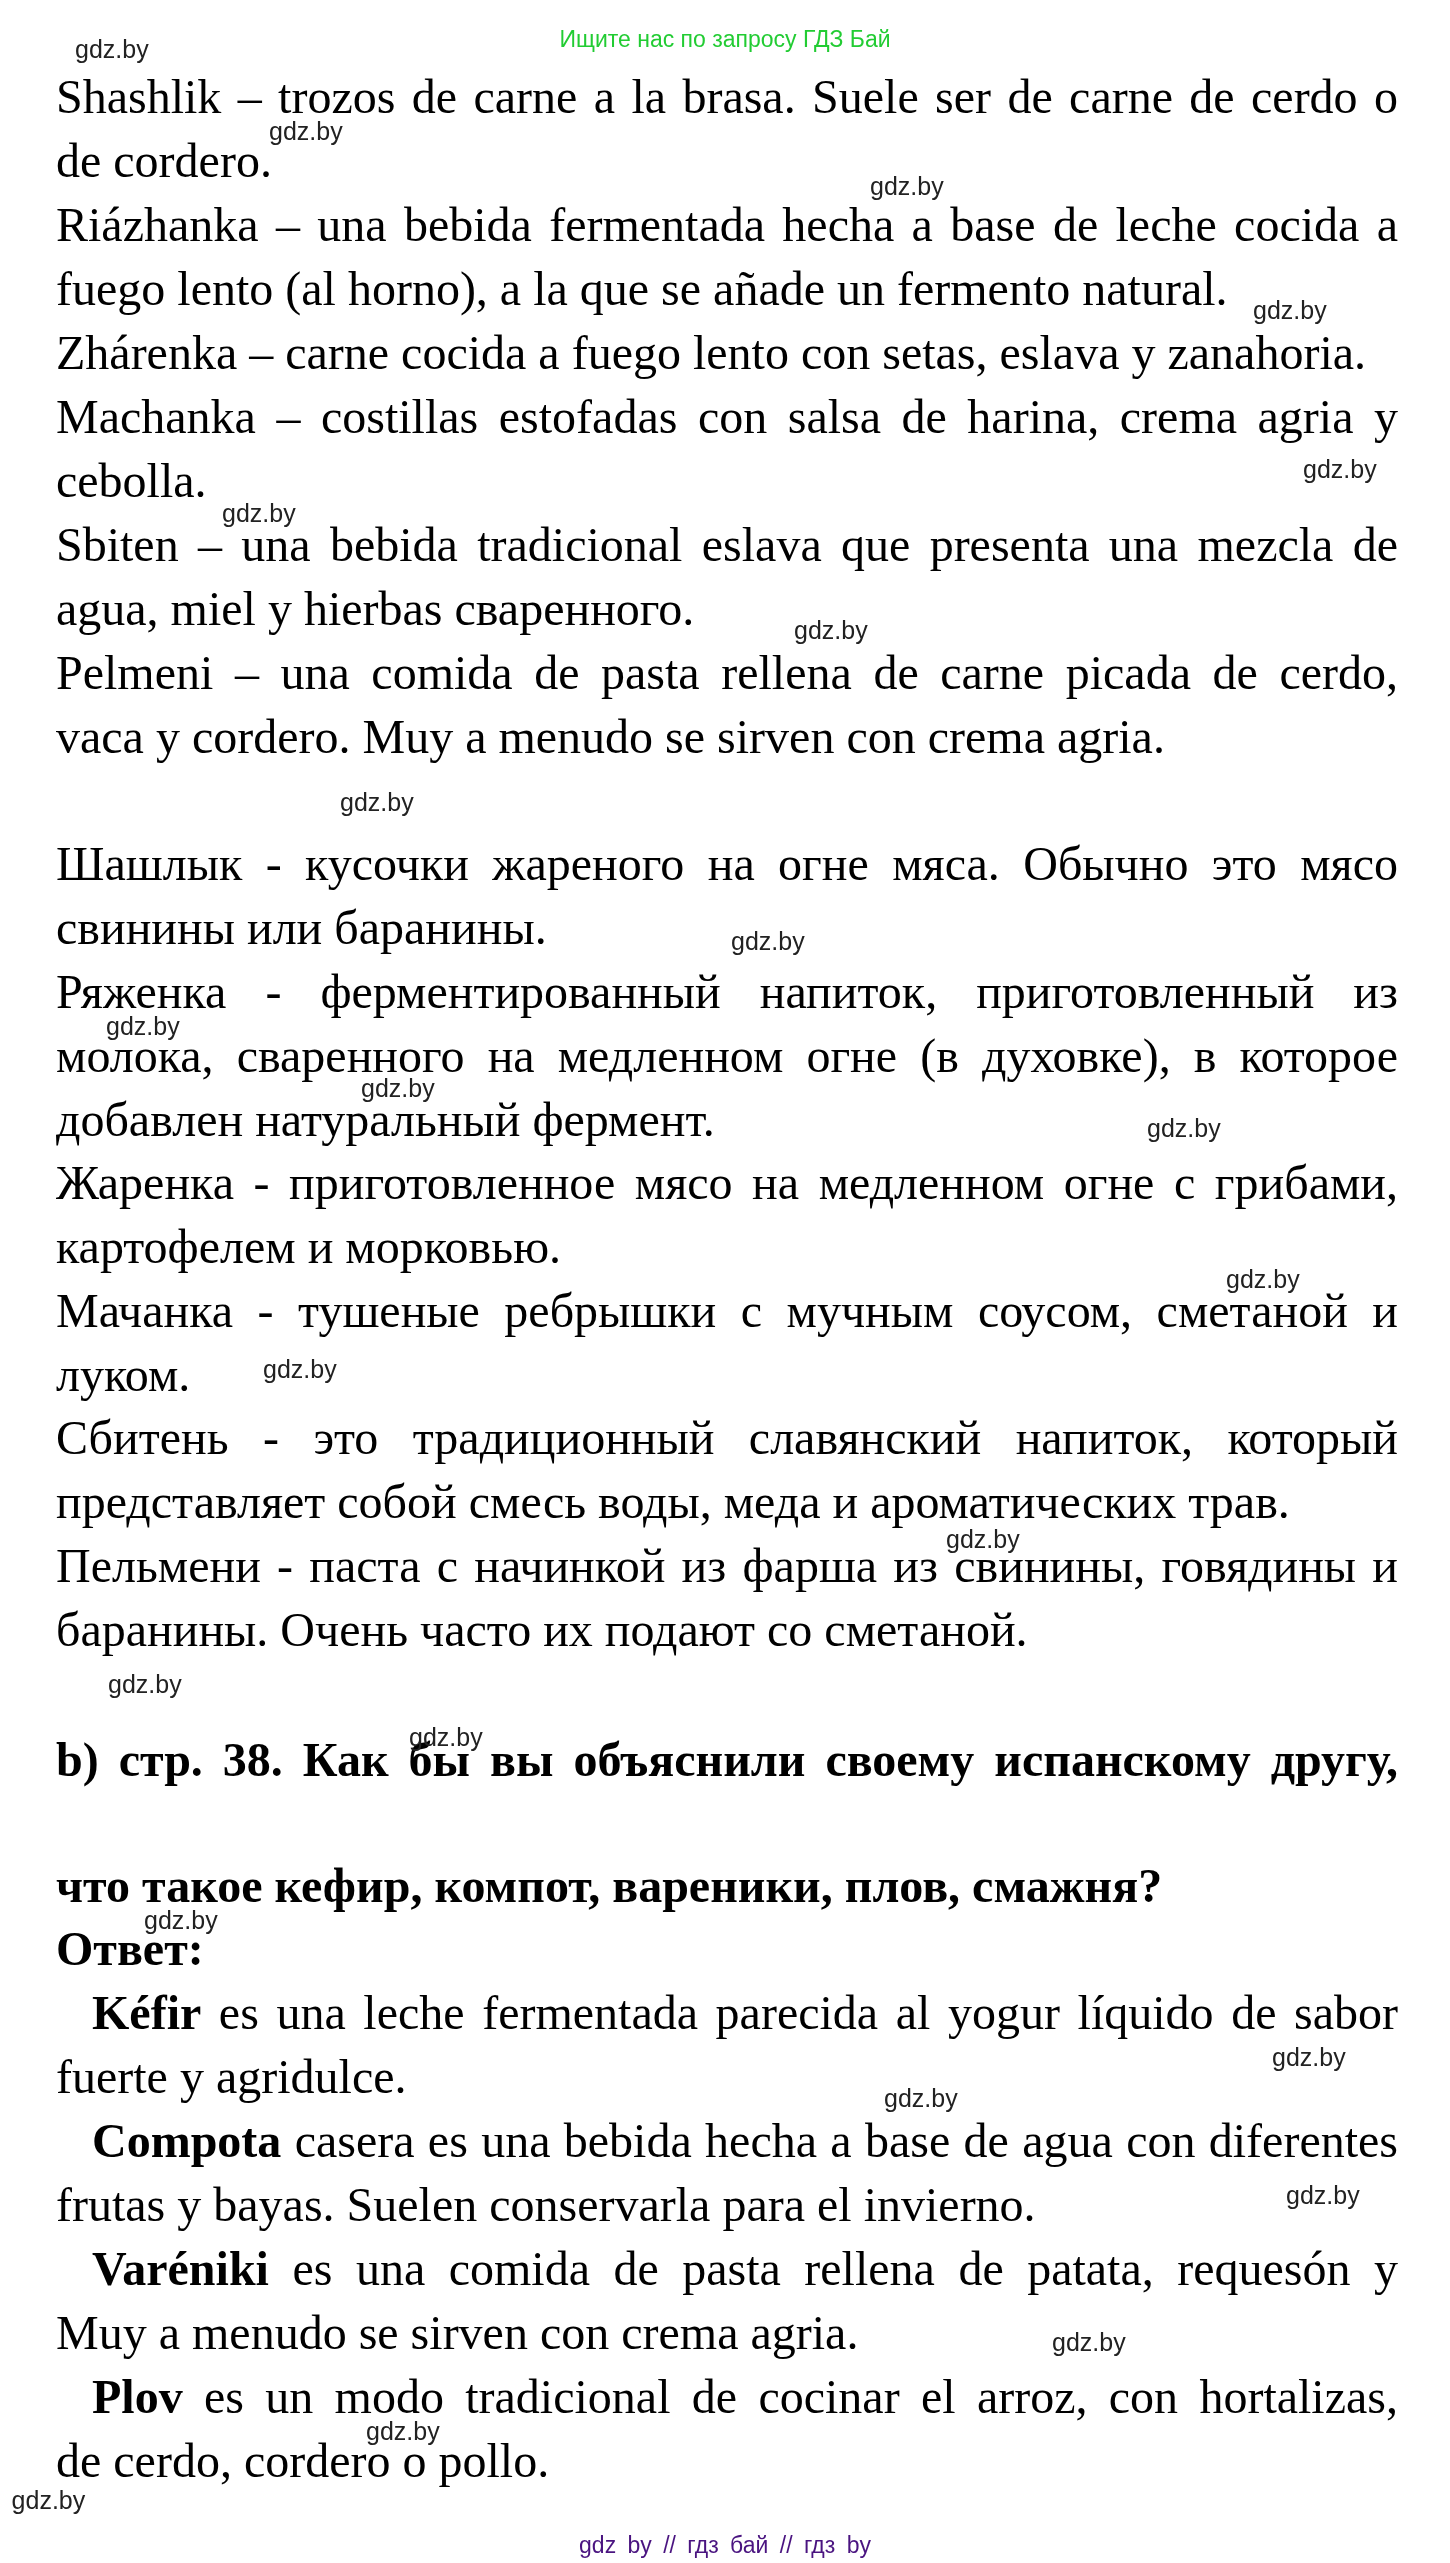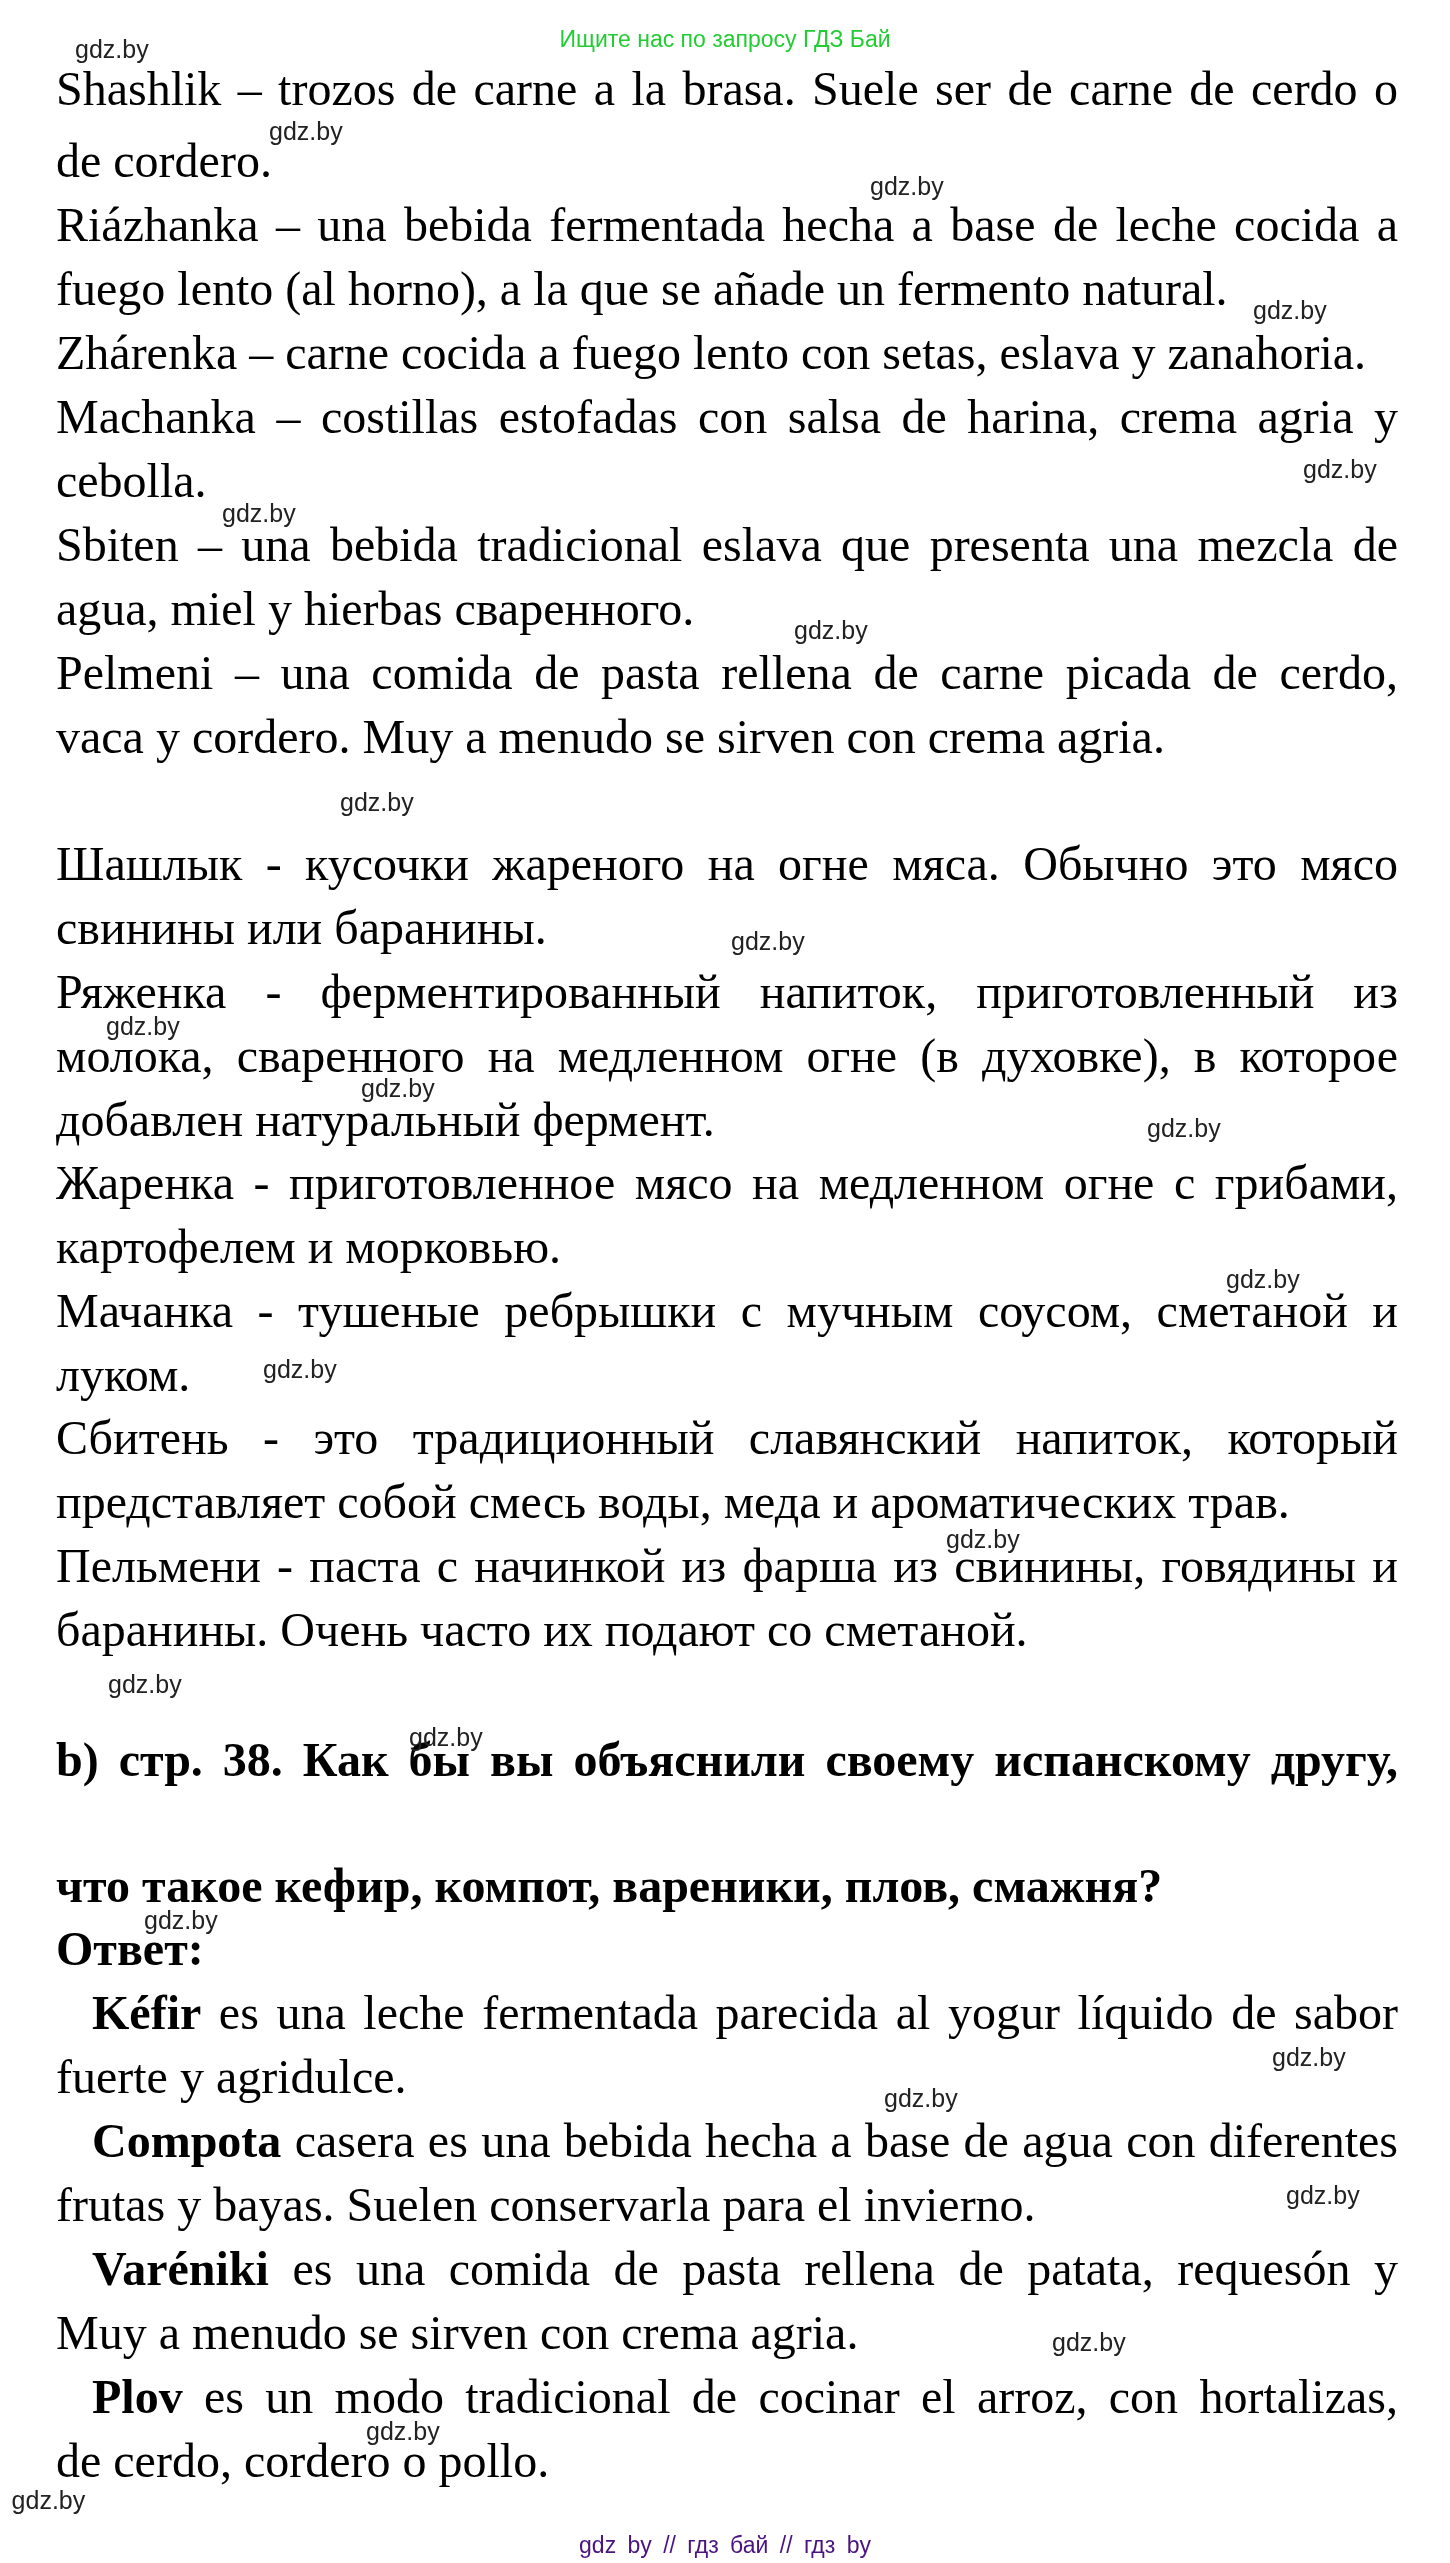--- a/index.html
+++ b/index.html
@@ -27,21 +27,21 @@
     position: absolute; font-family: "Liberation Sans", sans-serif;
     font-size: 25px; line-height: 28px; color: #222;
   }
 </style>
 </head>
 <body>
 
 <div class="banner">Ищите нас по запросу ГДЗ Бай</div>
 
 <div>
-  <div class="line j" style="top:56px">Shashlik – trozos de carne a la brasa. Suele ser de carne de cerdo o</div>
+  <div class="line j" style="top:64px">Shashlik – trozos de carne a la brasa. Suele ser de carne de cerdo o</div>
   <div class="line" style="top:128px">de cordero.</div>
   <div class="line j" style="top:192px">Riázhanka – una bebida fermentada hecha a base de leche cocida a</div>
   <div class="line" style="top:256px">fuego lento (al horno), a la que se añade un fermento natural.</div>
   <div class="line" style="top:320px">Zhárenka – carne cocida a fuego lento con setas, eslava y zanahoria.</div>
   <div class="line j" style="top:384px">Machanka – costillas estofadas con salsa de harina, crema agria y</div>
   <div class="line" style="top:448px">cebolla.</div>
   <div class="line j" style="top:512px">Sbiten – una bebida tradicional eslava que presenta una mezcla de</div>
   <div class="line" style="top:576px">agua, miel y hierbas сваренного.</div>
   <div class="line j" style="top:640px">Pelmeni – una comida de pasta rellena de carne picada de cerdo,</div>
   <div class="line" style="top:704px">vaca y cordero. Muy a menudo se sirven con crema agria.</div>

